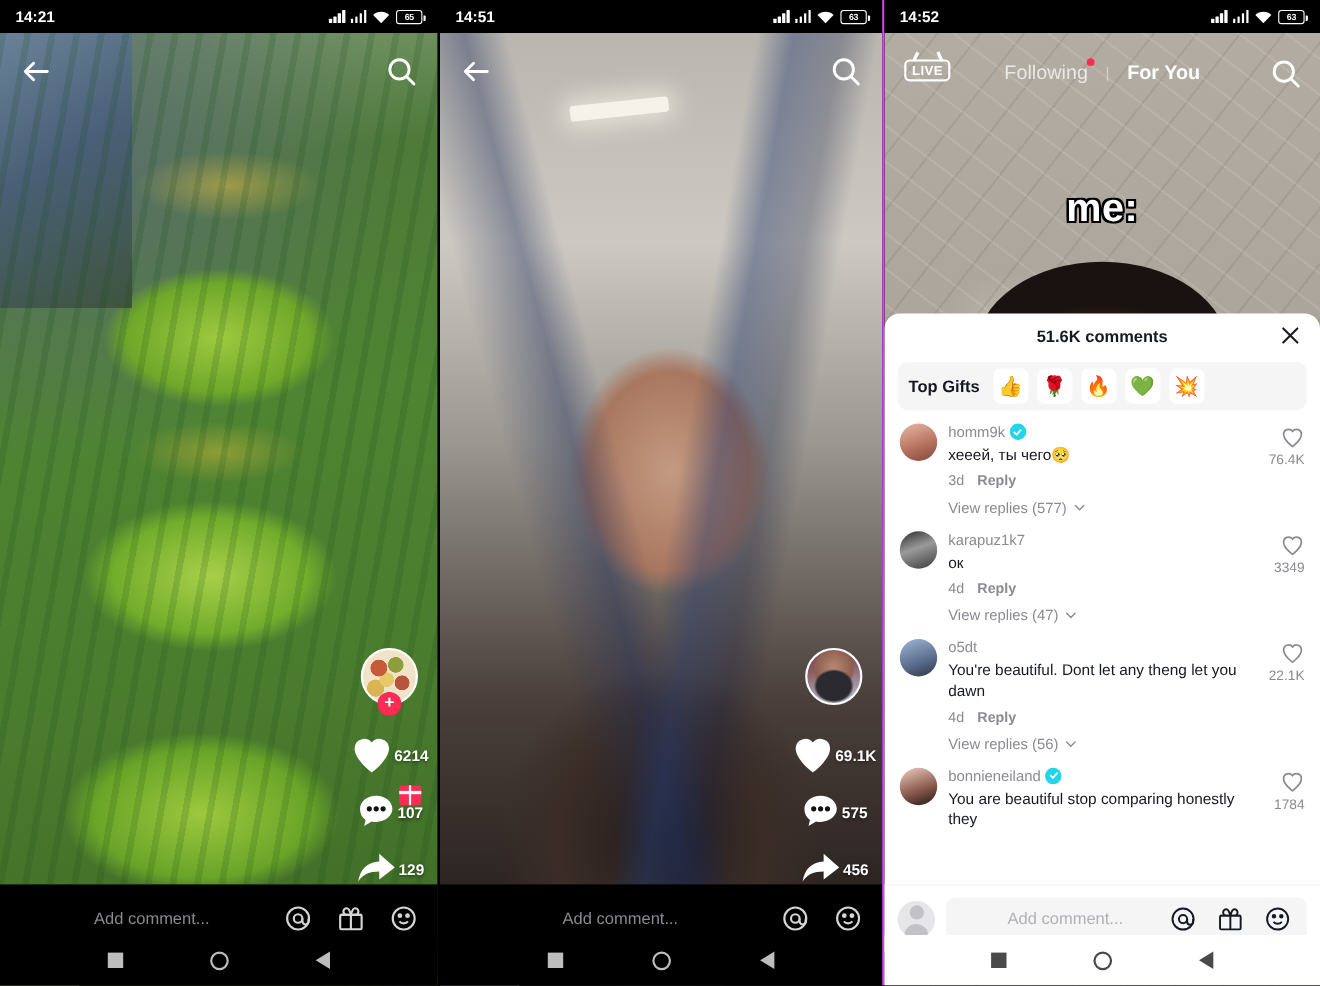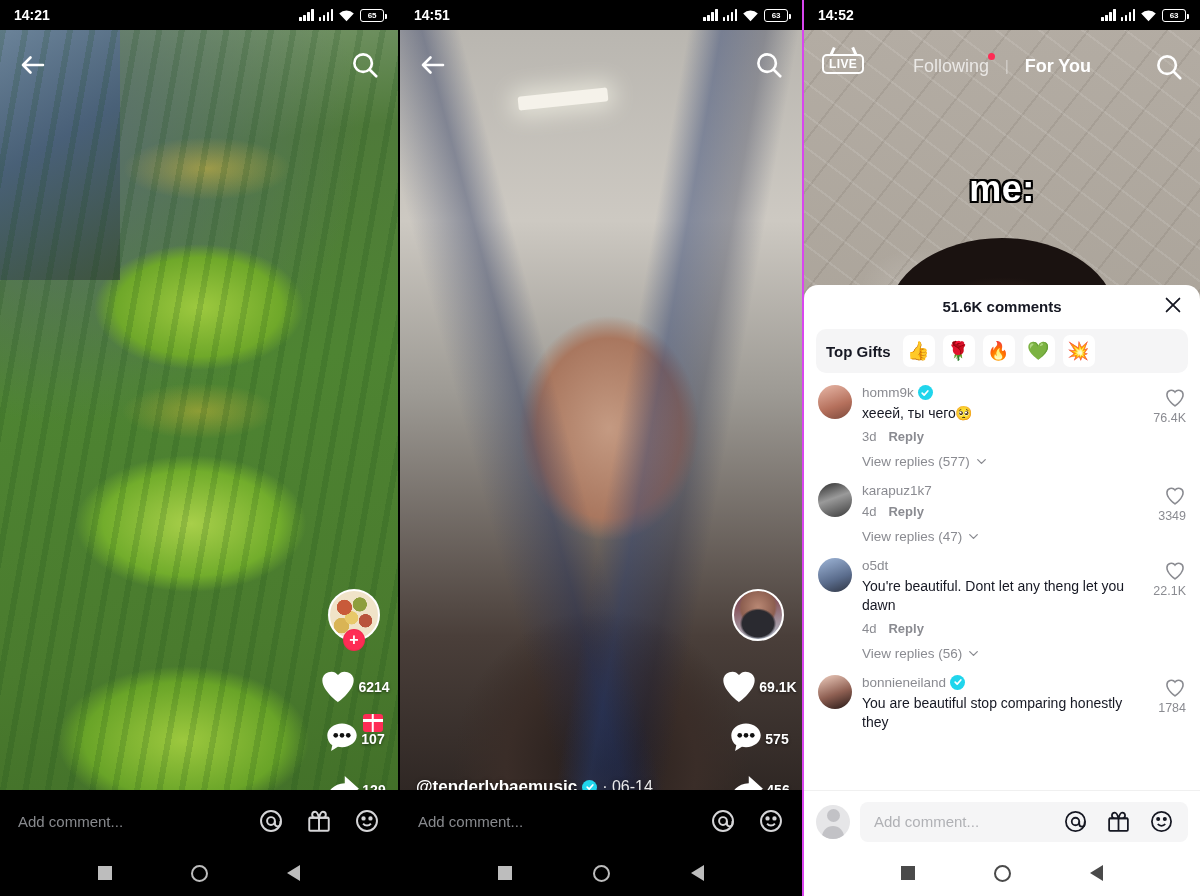--- a/index.html
+++ b/index.html
@@ -209,22 +209,22 @@
   .c-text { font-size:14px; color:#161823; margin-top:4px; line-height:1.35; }
   .c-meta { font-size:13px; color:#8a8b91; margin-top:6px; display:flex; gap:12px; }
   .c-meta b { font-weight:700; color:#8a8b91; }
   .c-replies { font-size:13.5px; color:#8a8b91; margin-top:10px; display:flex;
     align-items:center; gap:5px; cursor:pointer; }
   .c-like { width:46px; flex:0 0 auto; display:flex; flex-direction:column;
     align-items:flex-end; color:#8a8b91; padding-top:2px; }
   .c-like span { font-size:12.5px; margin-top:3px; }
 
   
-  .bottombar { position:absolute; left:0; right:0; bottom:44px; height:62px;
-    display:flex; align-items:center; z-index:50; }
+  .bottombar { position:absolute; left:0; right:0; bottom:30px; height:62px;
+    display:flex; align-items:center; z-index:50;text-align:center; }
   .bb-dark { background:#000; padding:0 18px; }
   .bb-dark .bb-ph { color:#888a8e; font-size:15px; flex:1; }
   .bb-dark .bb-icons { display:flex; gap:22px; color:#d5d5d7; }
   .bb-light { background:#fff; padding:0 12px; gap:10px; border-top:1px solid #f0f0f0; }
   .bb-av { width:34px; height:34px; border-radius:50%; background:#e6e6e8;
     display:flex; align-items:flex-end; justify-content:center; overflow:hidden; flex:0 0 auto; }
   .bb-av::before { content:""; width:13px; height:13px; border-radius:50%; background:#c2c2c6;
     position:absolute; margin-bottom:17px; }
   .bb-av::after { content:""; width:22px; height:13px; border-radius:11px 11px 0 0; background:#c2c2c6; }
   .bb-field { flex:1; height:40px; background:#f5f5f6; border-radius:8px; display:flex;
@@ -430,29 +430,20 @@
               <path d="M14.8 2.6v4.6C7.6 7.6 3.4 12 2.4 19c2.6-4 6.6-5.8 12.4-5.8v4.6L24 10.8z" fill="#fff"></path>
             </svg>
           <span class="rail-count">456</span>
         </div>
         <div class="disc">
           <div class="disc-inner disc-orange"></div>
         </div>
       </div>
 
       <div class="caption">
-        <div class="cap-user">
-          <span>@tenderlybaemusic</span>
-          <span class="verified">
-            <svg width="10" height="10" viewBox="0 0 12 12" fill="none" stroke="#fff" stroke-width="2" stroke-linecap="round" stroke-linejoin="round">
-                <path d="M2.6 6.2 5 8.6l4.4-5"></path>
-              </svg>
-          </span>
-          <span class="cap-date">· 06-14</span>
-        </div>
         <div class="cap-text">У меня болит рот</div>
         <div class="cap-translate">See translation</div>
         <div class="cap-music">
           <svg width="16" height="16" viewBox="0 0 16 16" fill="#fff">
               <path d="M6 13.2a1.9 1.9 0 1 1-1.9-1.9c.3 0 .6.1.9.2V3.2L13 1.6v8.5a1.9 1.9 0 1 1-1.9-1.9c.3 0 .6.1.9.2V4.6L6 5.8z"></path>
             </svg>
           <span>Тамагочи (Contains music from: T...</span>
         </div>
       </div>
       <div class="progress">
@@ -579,20 +570,21 @@
             <span>76.4K</span>
           </div>
         </div>
 
         <div class="comment">
           <div class="c-av c-av2"></div>
           <div class="c-body">
             <div class="c-name">
               <span>karapuz1k7</span>
             </div>
+            <div class="c-text">ок</div>
             <div class="c-meta">
               <span>4d</span>
               <b>Reply</b>
             </div>
             <div class="c-replies">
               <span>View replies (47)</span>
               <svg width="13" height="13" viewBox="0 0 24 24" fill="none" stroke="currentColor" stroke-width="2.4" stroke-linecap="round" stroke-linejoin="round">
                   <path d="M5 8.5 12 15.5 19 8.5"></path>
                 </svg>
             </div>

